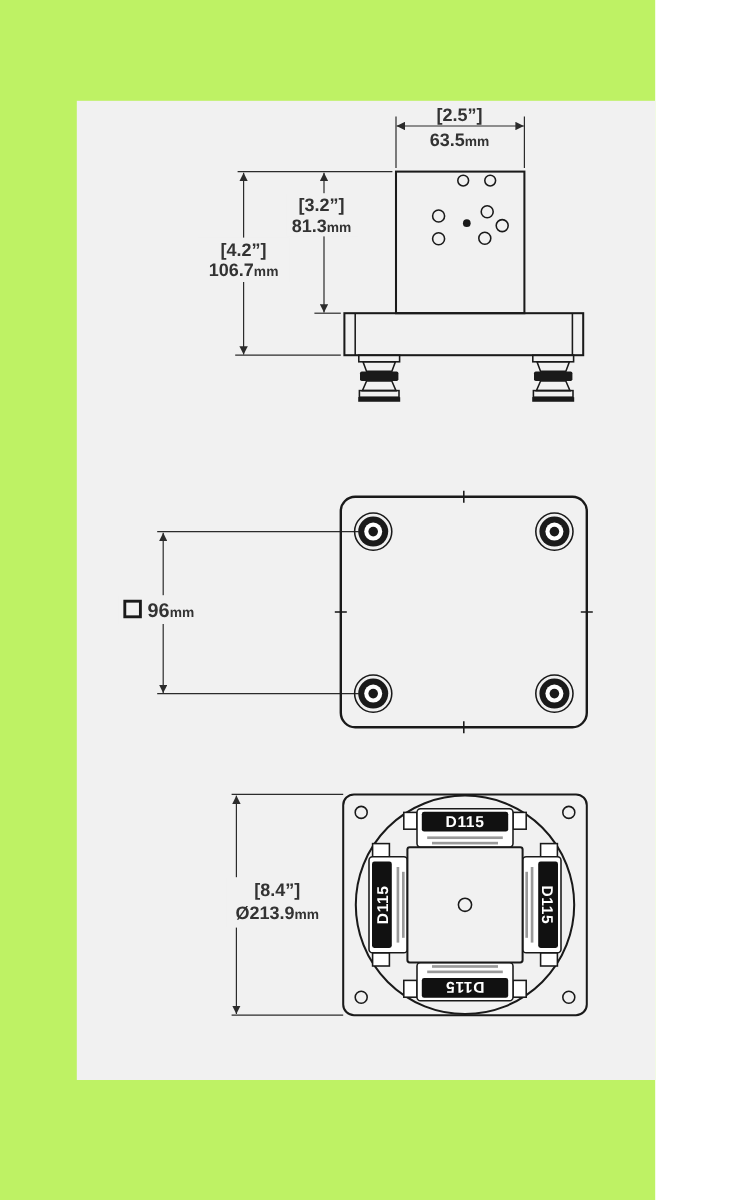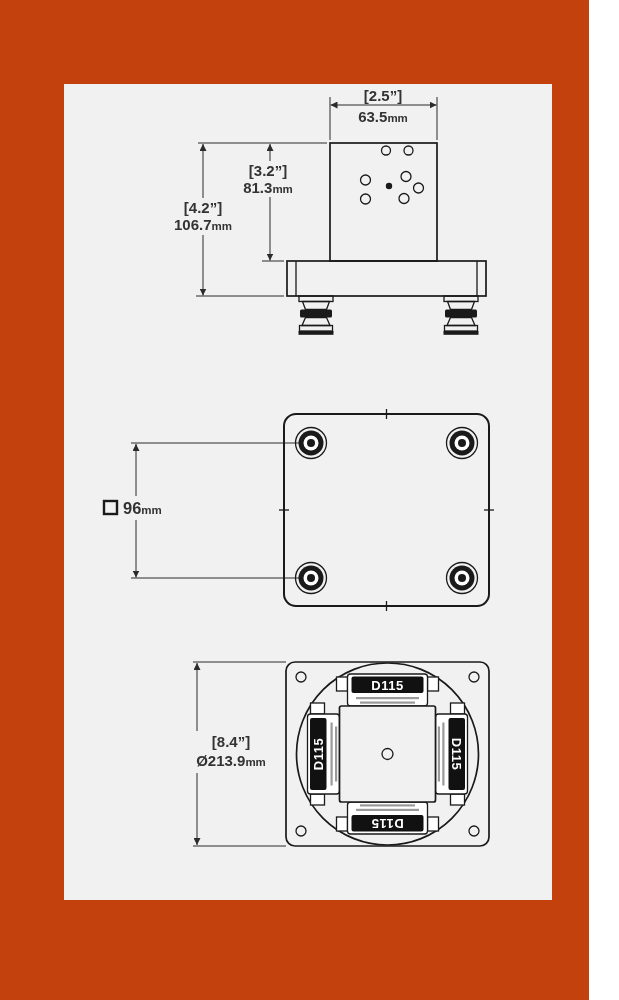--- a/index.html
+++ b/index.html
@@ -3,21 +3,21 @@
 <meta charset="utf-8">
 <style>
   :root{
     --panel:#f1f1f1;
     --line:#1a1a1a;
     --modbg:#111111;
     --modtext:#ffffff;
     --dimtext:#333333;
   }
   html,body{ margin:0; padding:0; background:#ffffff; }
-  .canvas{ position:relative; width:589px; height:1000px; background:#c2410c; overflow:hidden; }
+  .canvas{ position:relative; width:546px; height:1000px; background:#bef264; overflow:hidden; }
   svg{ display:block; }
   .ln    { stroke:var(--line); stroke-width:1.7; fill:none; }
   .lnthin{ stroke:var(--line); stroke-width:1.3; fill:none; }
   .lnfill{ fill:var(--line); stroke:none; }
   .dim   { stroke:#2b2b2b; stroke-width:1; fill:none; }
   .mask  { fill:var(--panel); stroke:none; }
   .dimtext{ font-family:"Liberation Sans",sans-serif; font-size:15px; font-weight:600; fill:var(--dimtext); }
   .unit { font-size:11.5px; }
   .big  { font-size:16.5px; }
   .modlabel{ font-family:"Liberation Sans",sans-serif; font-size:13px; font-weight:700; fill:var(--modtext); letter-spacing:.5px; }

